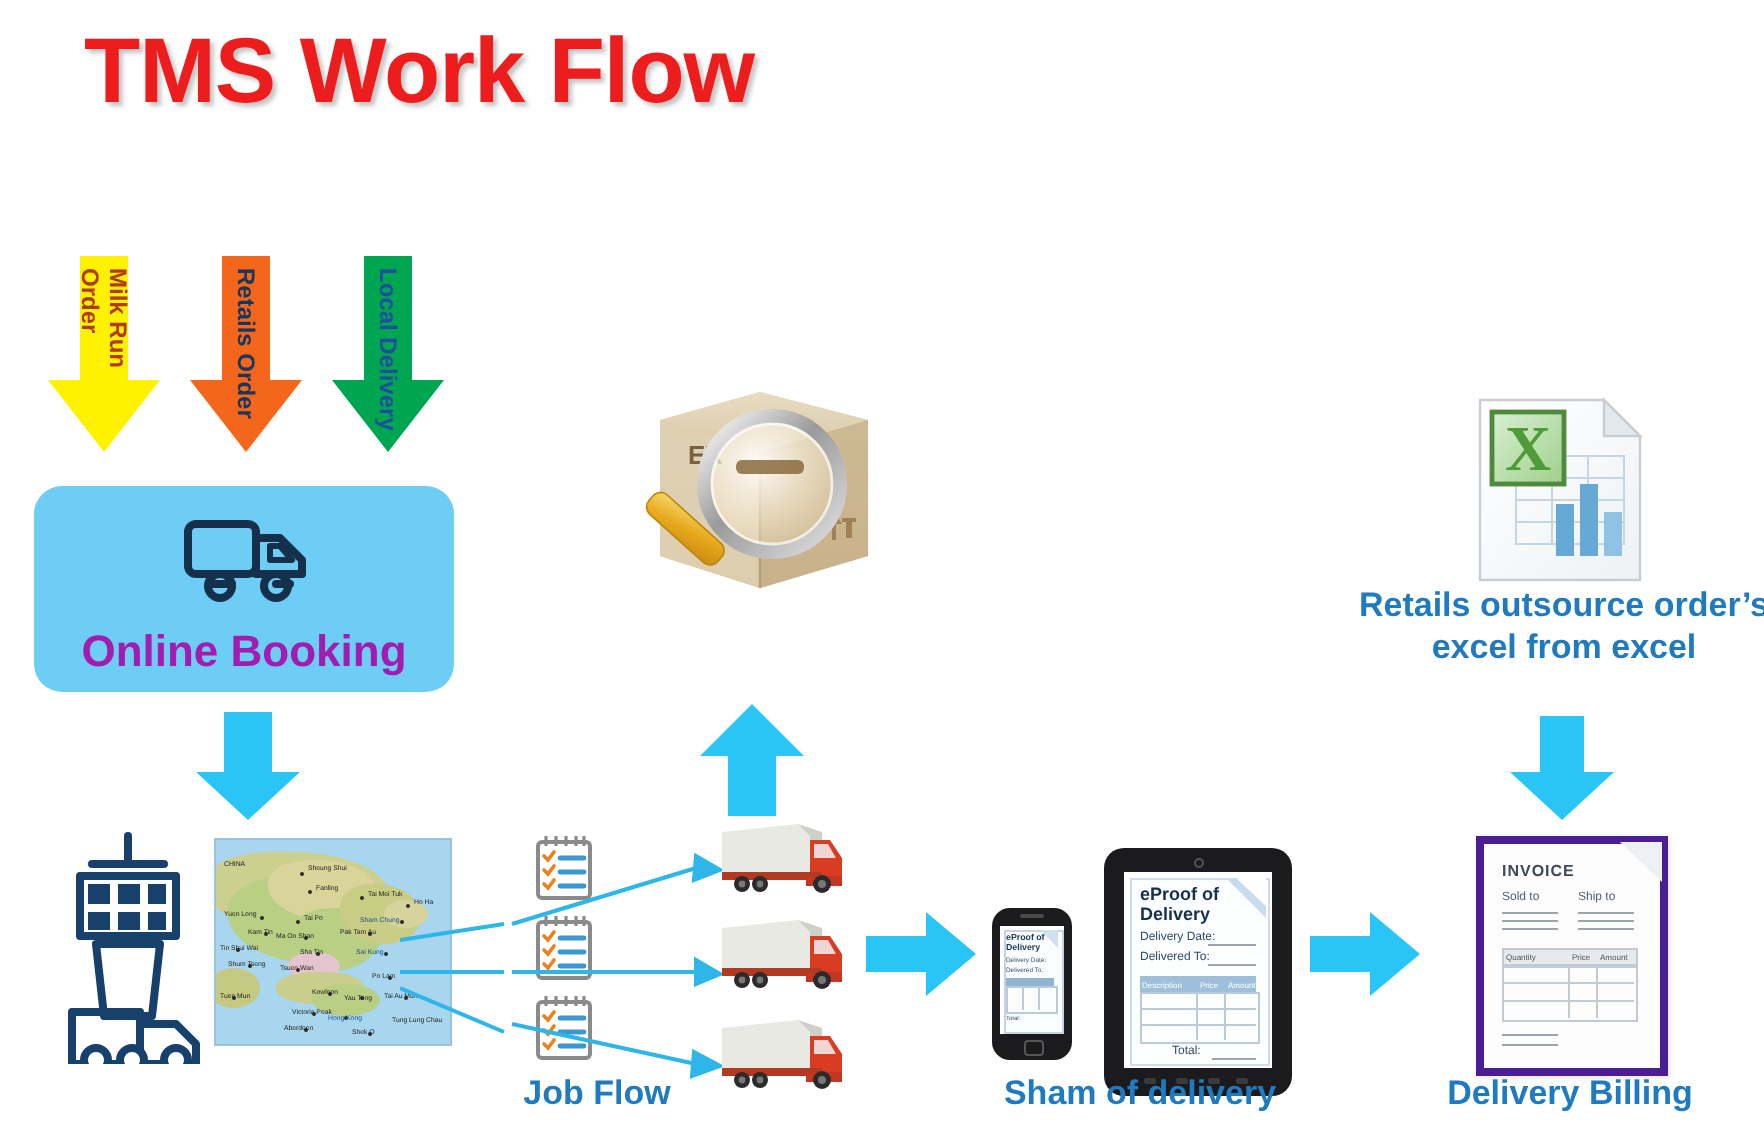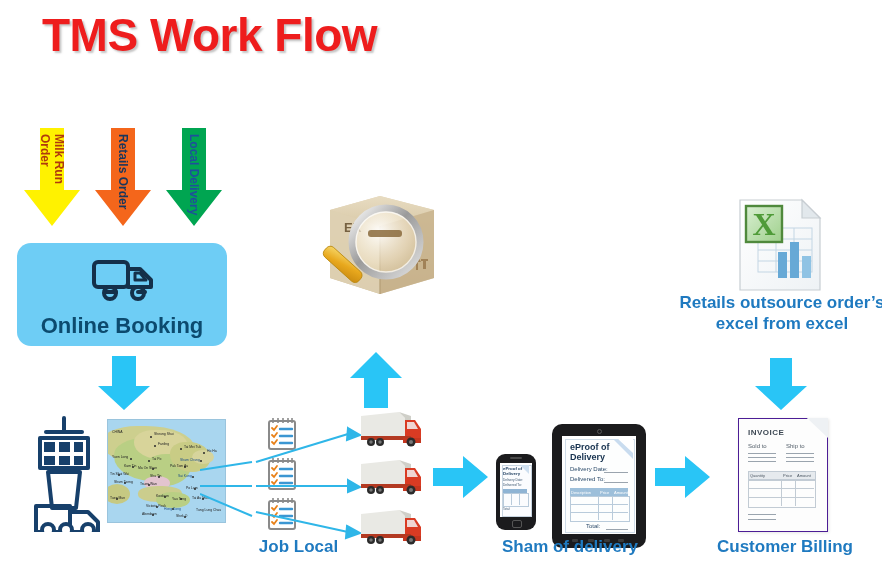--- a/index.html
+++ b/index.html
@@ -54,21 +54,21 @@
   
   #booking-box {
     left: 17px; top: 243px;
     width: 210px; height: 103px;
     background: #6ecdf5;
     border-radius: 14px;
   }
   #booking-label {
     position: absolute; left: 0; right: 0; bottom: 7px;
     text-align: center;
-    color: #0c4a6e; font-weight: bold; font-size: 22px;
+    color: #a21caf; font-weight: bold; font-size: 22px;
   }
   #booking-truck { position: absolute; left: 73px; top: 12px; }
 
   
   .cyan { fill: #29c5f6; }
 
   
   #map-card {
     left: 107px; top: 419px; width: 117px; height: 102px;
     background: #a9d6ef; overflow: hidden;
@@ -391,21 +391,21 @@
         <path d="M5 11 l2 2 l3 -4"></path>
           <path d="M5 18 l2 2 l3 -4"></path>
           <path d="M5 25 l2 2 l3 -4"></path>
       </g>
       <g stroke="#3b96d2" stroke-width="2.4" stroke-linecap="round">
         <line x1="13" y1="12" x2="25" y2="12"></line>
         <line x1="13" y1="19" x2="25" y2="19"></line>
         <line x1="13" y1="26" x2="25" y2="26"></line>
       </g>
     </svg>
-    <div class="caption abs" style="left:-4px; top:124px; width:115px;">Job Local</div>
+    <div class="caption abs" style="left:-4px; top:124px; width:115px;">Job Flow</div>
   </div>
 
   <svg class="abs" style="left:200px; top:412px;" width="180" height="130" viewBox="0 0 180 130">
     <g stroke="#2fb6e8" stroke-width="2" fill="none">
       <line x1="0" y1="58" x2="52" y2="50"></line>
       <line x1="0" y1="74" x2="52" y2="74"></line>
       <line x1="0" y1="82" x2="52" y2="104"></line>
     </g>
     <g stroke="#2fb6e8" stroke-width="2" fill="#2fb6e8">
       <line x1="56" y1="50" x2="148" y2="22"></line>
@@ -537,21 +537,21 @@
 
     <div class="caption abs" style="left:-10px; top:124px; width:180px;">Sham of delivery</div>
   </div>
 
   <svg class="abs" style="left:655px; top:456px;" width="56" height="44" viewBox="0 0 56 44">
     <polygon class="cyan" points="0,12 30,12 30,0 55,21 30,42 30,30 0,30"></polygon>
   </svg>
 
   <div class="abs" style="left:700px; top:412px; width:170px; height:150px;">
     <div class="abs" style="left:38px; top:6px; width:88px; height:112px; background:#fdfdfd;
-         border:1px solid #4c1d95; box-shadow:1px 1px 3px rgba(0,0,0,0.10);">
+         border:4px solid #4c1d95; box-shadow:1px 1px 3px rgba(0,0,0,0.10);">
       <div class="abs" style="right:-1px; top:-1px; width:20px; height:20px; background:#eef1f4;
            clip-path:polygon(0 0,100% 0,100% 100%); border-left:1px solid #d2d8de;"></div>
       <div class="abs" style="left:9px; top:9px; font-size:8px; font-weight:bold; letter-spacing:0.5px; color:#3f4a55;">INVOICE</div>
       <div class="abs" style="left:9px; top:24px; font-size:6px; color:#55606b;">Sold to</div>
       <div class="abs" style="left:47px; top:24px; font-size:6px; color:#55606b;">Ship to</div>
       <div class="docline" style="left:9px; top:34px; width:28px;"></div>
       <div class="docline" style="left:9px; top:38px; width:28px;"></div>
       <div class="docline" style="left:9px; top:42px; width:28px;"></div>
       <div class="docline" style="left:47px; top:34px; width:28px;"></div>
       <div class="docline" style="left:47px; top:38px; width:28px;"></div>
@@ -561,16 +561,16 @@
       <div class="abs" style="left:44px; top:53.5px; font-size:4px; color:#4a5560;">Price</div>
       <div class="abs" style="left:58px; top:53.5px; font-size:4px; color:#4a5560;">Amount</div>
       <div class="abs" style="left:9px; top:60px; width:66px; height:27px; border:0.8px solid #c2cbd4;"></div>
       <div class="abs" style="left:9px; top:69px; width:66px; height:0.8px; background:#c2cbd4;"></div>
       <div class="abs" style="left:9px; top:78px; width:66px; height:0.8px; background:#c2cbd4;"></div>
       <div class="abs" style="left:42px; top:60px; width:0.8px; height:27px; background:#c2cbd4;"></div>
       <div class="abs" style="left:56px; top:60px; width:0.8px; height:27px; background:#c2cbd4;"></div>
       <div class="docline" style="left:9px; top:95px; width:28px;"></div>
       <div class="docline" style="left:9px; top:100px; width:28px;"></div>
     </div>
-    <div class="caption abs" style="left:0px; top:124px; width:170px;">Customer Billing</div>
+    <div class="caption abs" style="left:0px; top:124px; width:170px;">Delivery Billing</div>
   </div>
 
 </div>
 
 </body></html>

